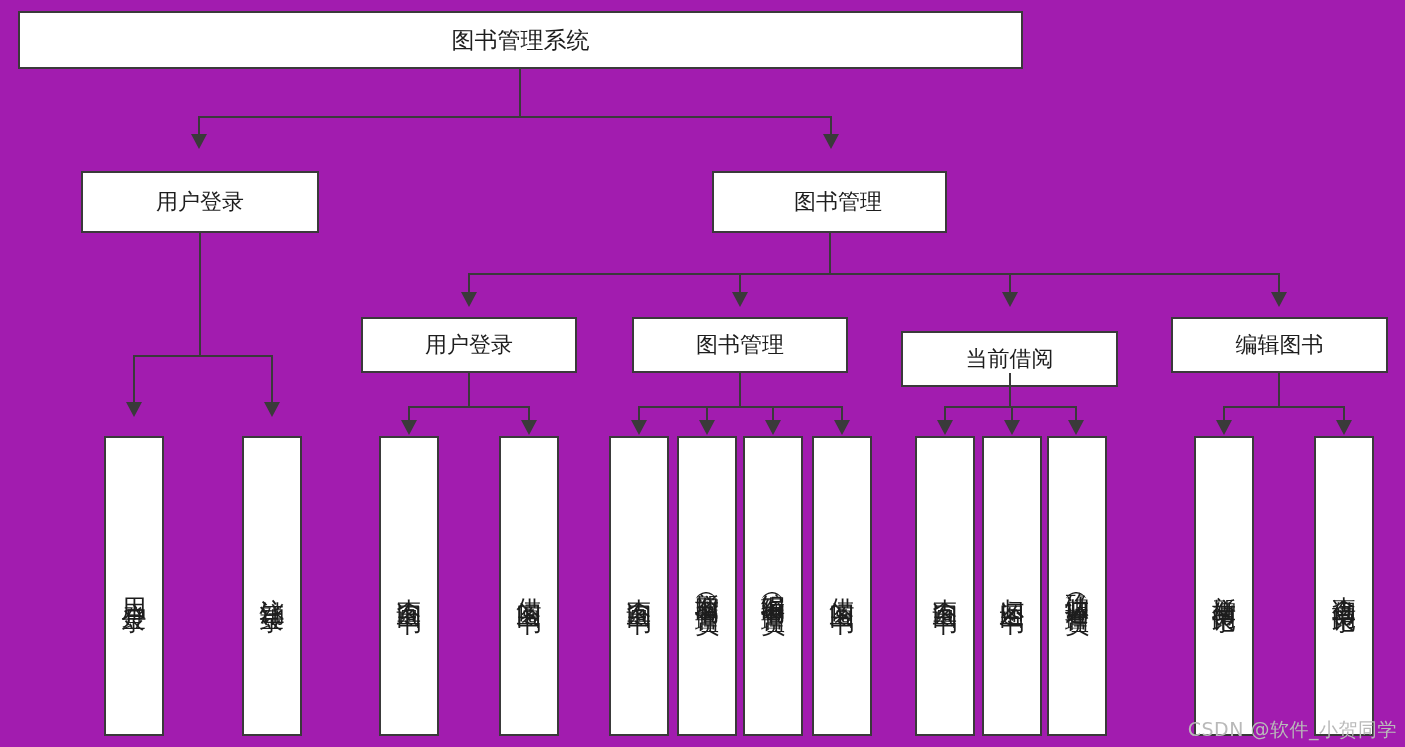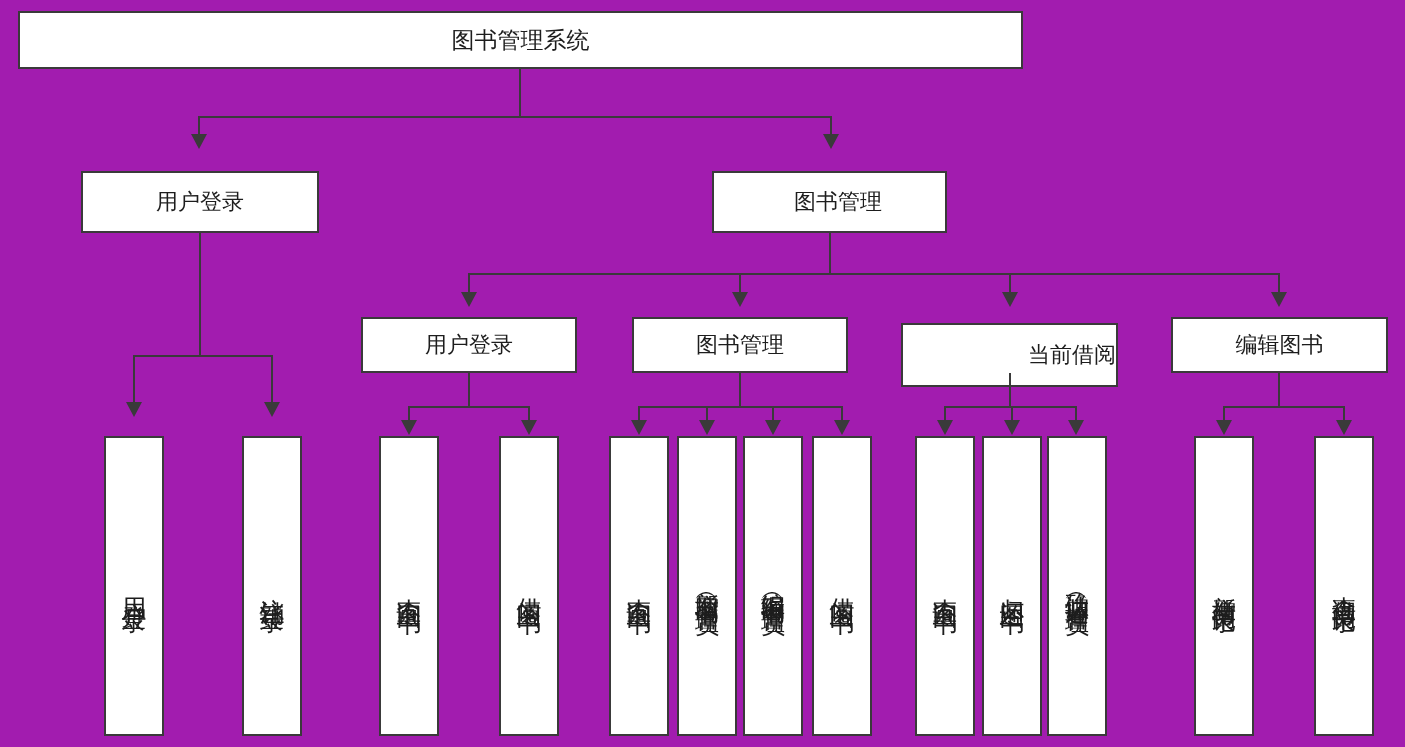--- a/index.html
+++ b/index.html
@@ -124,21 +124,21 @@
   <div class="arrow" style="left:732px;top:292px;"></div>
   <div class="arrow" style="left:1002px;top:292px;"></div>
   <div class="arrow" style="left:1271px;top:292px;"></div>
 
   <div class="node horiz" style="left:361px;top:317px;width:216px;height:56px;">
     <span class="lbl">用户登录</span>
   </div>
   <div class="node horiz" style="left:632px;top:317px;width:216px;height:56px;">
     <span class="lbl">图书管理</span>
   </div>
-  <div class="node horiz" style="left:901px;top:323px;width:217px;height:64px;justify-content:flex-end;">
+  <div class="node horiz" style="left:901px;top:331px;width:217px;height:56px;">
     <span class="lbl">当前借阅</span>
   </div>
   <div class="node horiz" style="left:1171px;top:317px;width:217px;height:56px;">
     <span class="lbl">编辑图书</span>
   </div>
 
   <div class="ln v" style="left:468px;top:373px;width:2px;height:34px;"></div>
   <div class="ln h" style="left:408px;top:406px;width:122px;height:2px;"></div>
   <div class="ln v" style="left:408px;top:406px;width:2px;height:16px;"></div>
   <div class="ln v" style="left:528px;top:406px;width:2px;height:16px;"></div>
@@ -209,14 +209,15 @@
     <span class="lbl">确认归还（管理员）</span>
   </div>
 
   <div class="node vert tall" style="left:1194px;top:436px;width:60px;height:300px;">
     <span class="lbl">新增借阅记录</span>
   </div>
   <div class="node vert tall" style="left:1314px;top:436px;width:60px;height:300px;">
     <span class="lbl">查询借阅记录</span>
   </div>
 
+  <div id="watermark">CSDN @软件_小贺同学</div>
 
 </div>
 
 </body></html>

